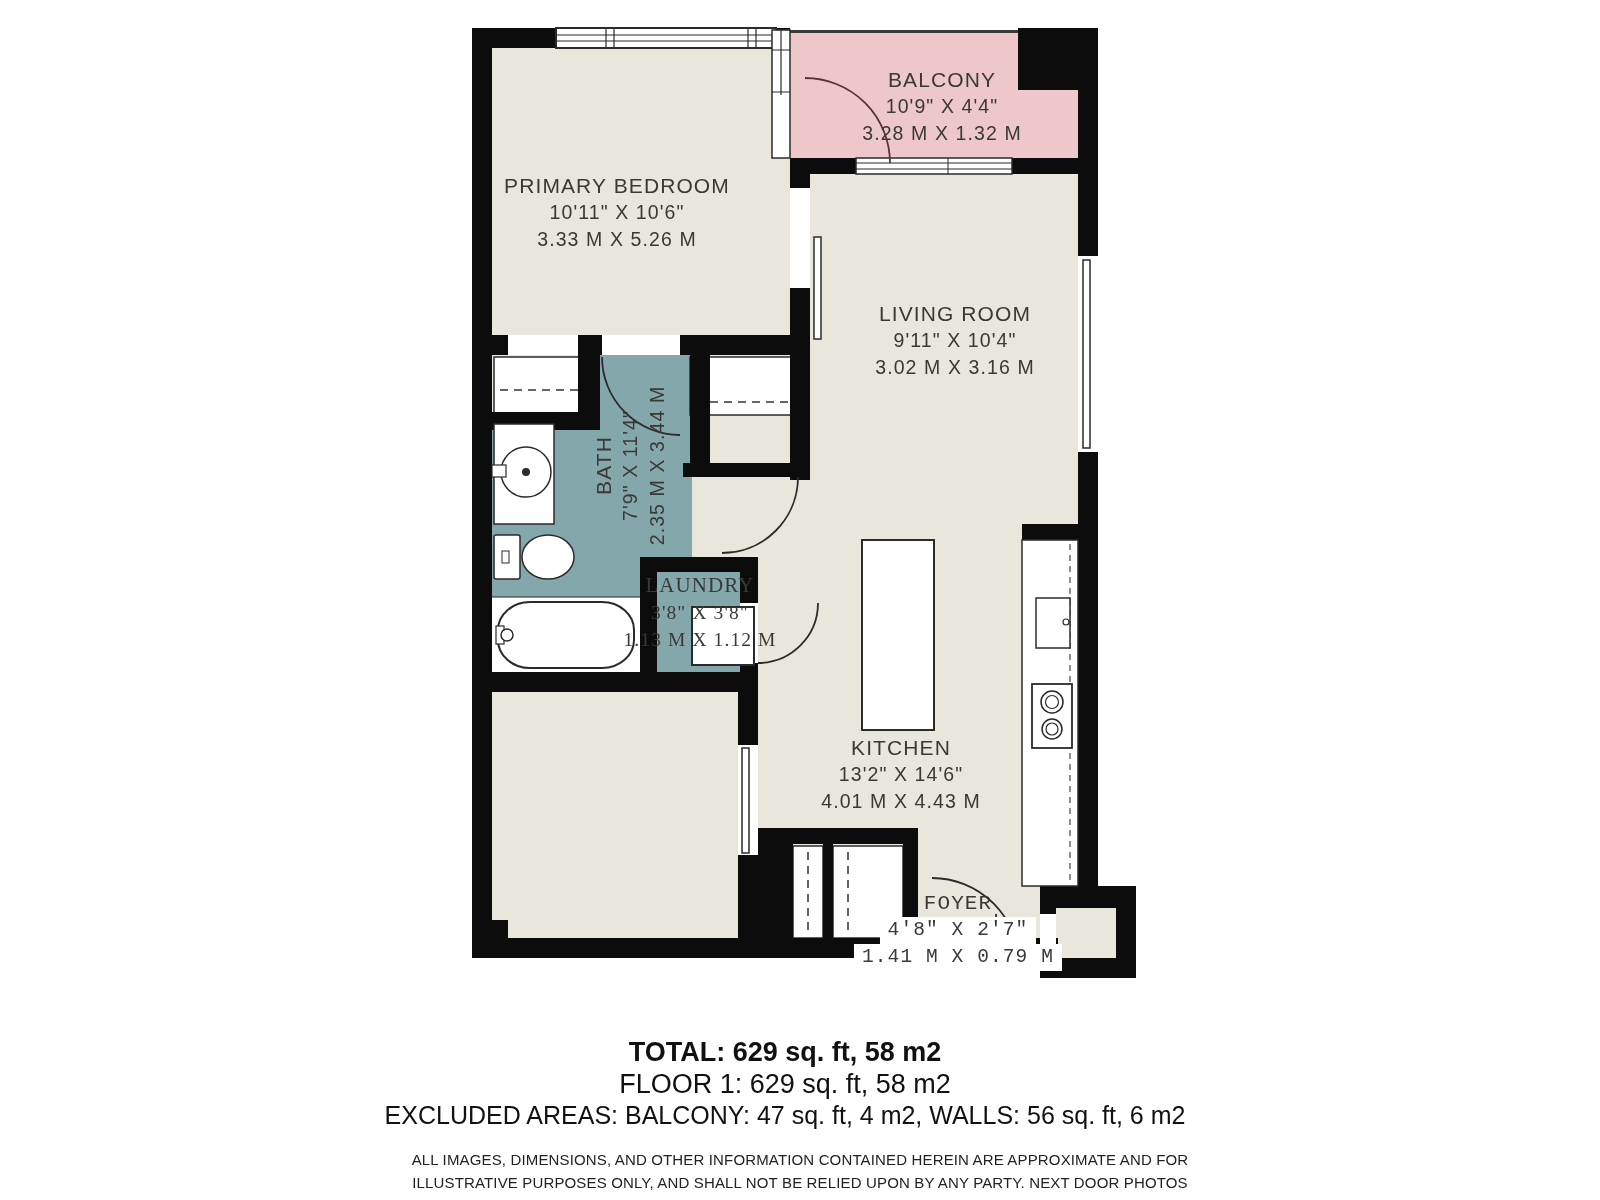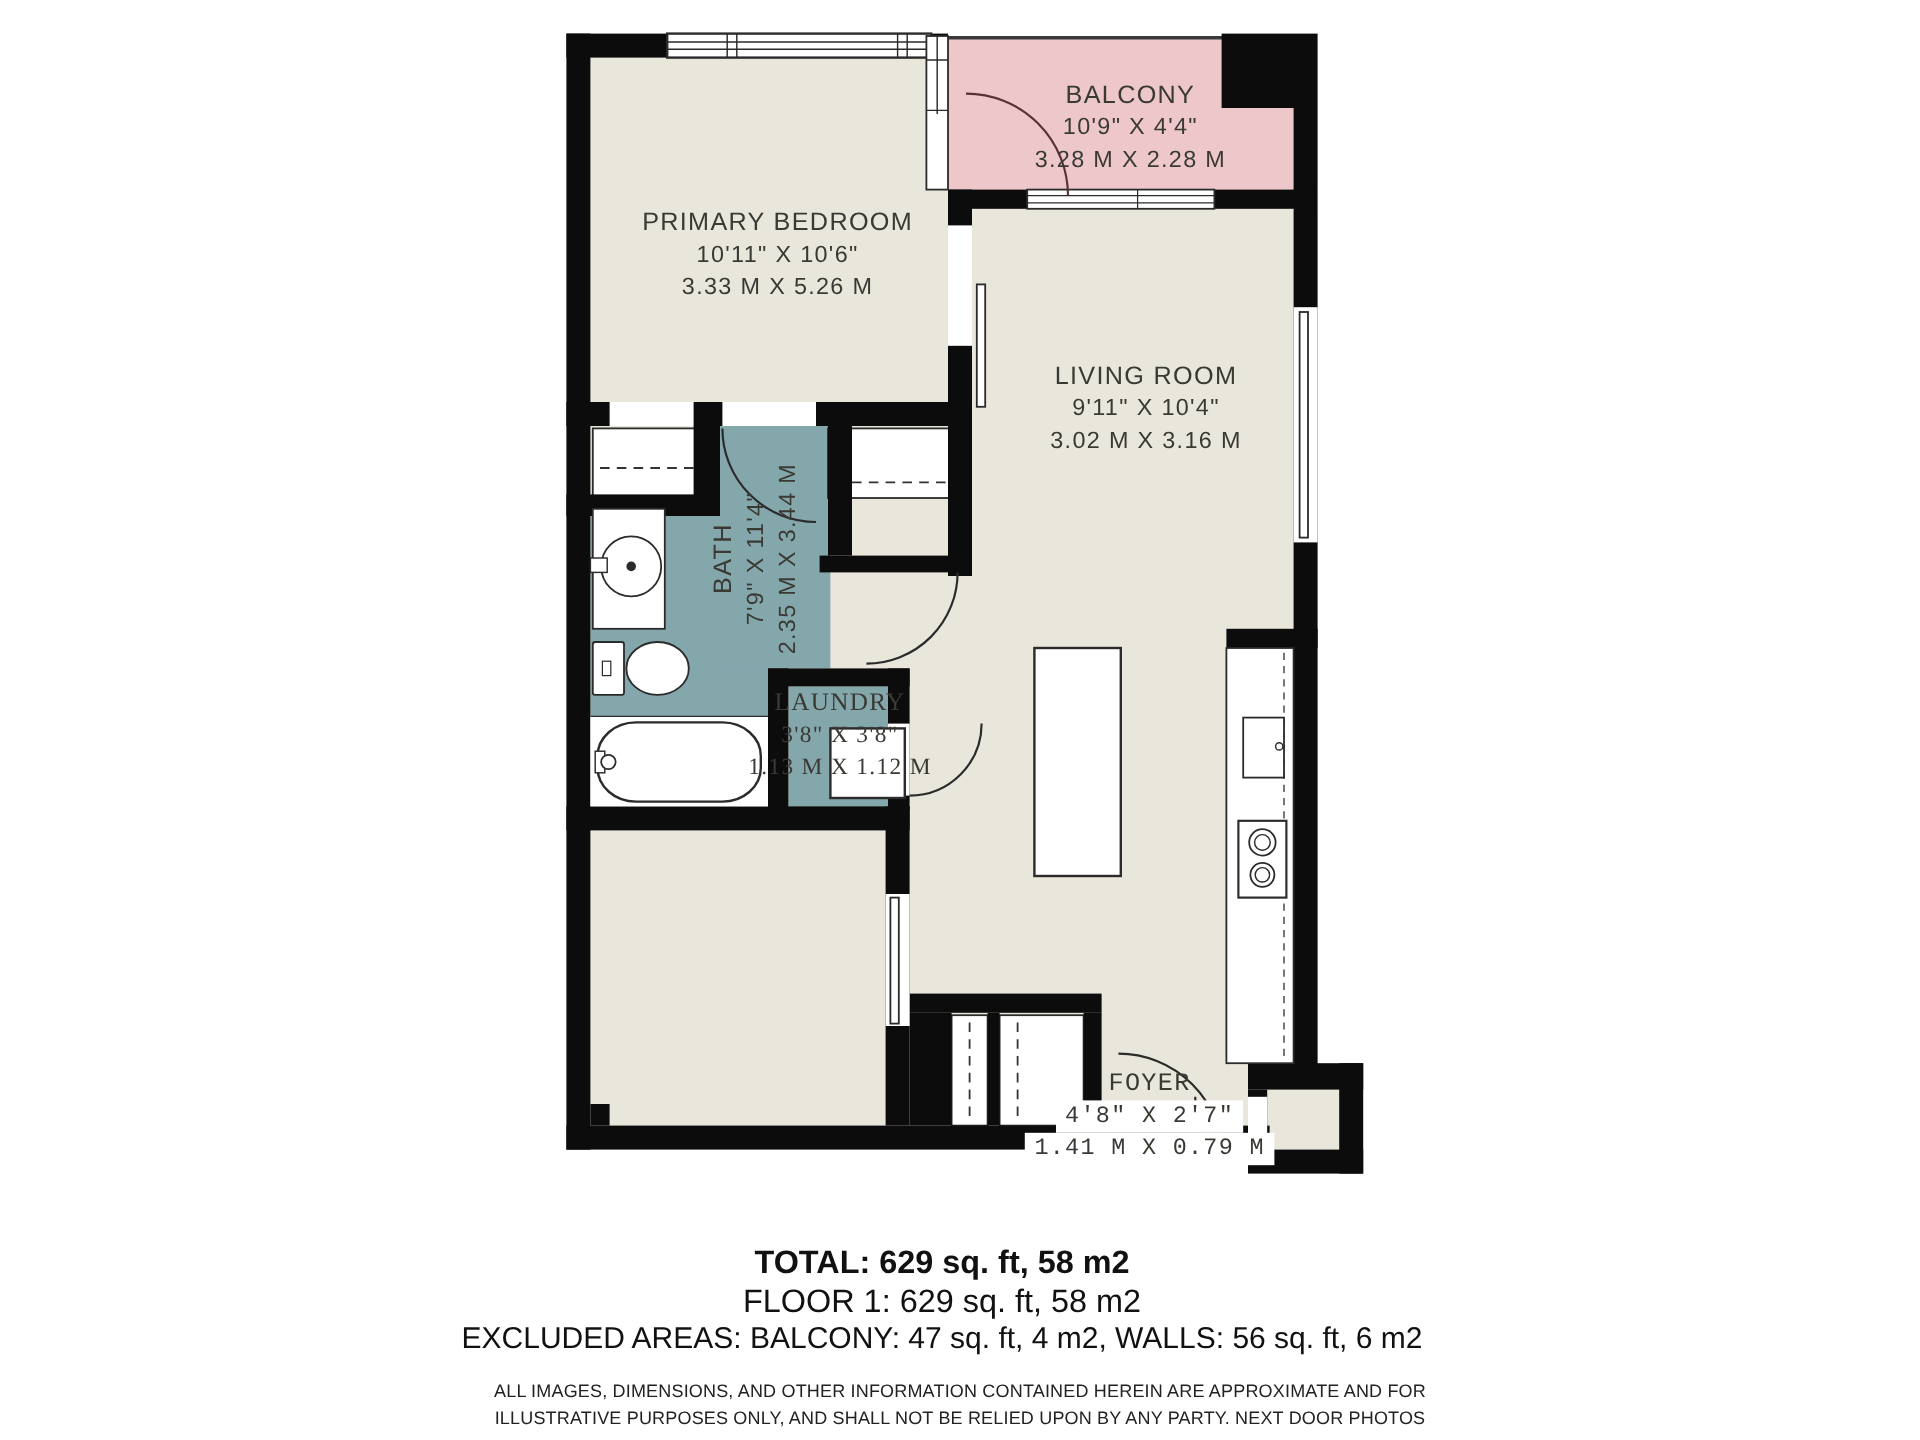--- a/index.html
+++ b/index.html
@@ -147,24 +147,24 @@
       <path d="M 798 477 A 76 76 0 0 1 722 553"></path>
       <path d="M 818 603 A 60 60 0 0 1 758 663"></path>
       <path d="M 932 878 A 87 87 0 0 1 1019 965"></path>
       <path d="M 996 914 A 46 46 0 0 0 1042 960"></path>
     </g>
   </svg>
 
   <div class="room-label" style="left:942px;top:66px;">
     <div class="rname">BALCONY</div>
     <div class="rdim">10'9" X 4'4"</div>
-    <div class="rdim">3.28 M X 2.28 M</div>
-  </div>
-
-  <div class="room-label" style="left:648px;top:172px;">
+    <div class="rdim">3.28 M X 1.32 M</div>
+  </div>
+
+  <div class="room-label" style="left:617px;top:172px;">
     <div class="rname">PRIMARY BEDROOM</div>
     <div class="rdim">10'11" X 10'6"</div>
     <div class="rdim">3.33 M X 5.26 M</div>
   </div>
 
   <div class="room-label" style="left:955px;top:300px;">
     <div class="rname">LIVING ROOM</div>
     <div class="rdim">9'11" X 10'4"</div>
     <div class="rdim">3.02 M X 3.16 M</div>
   </div>
@@ -175,20 +175,25 @@
     <div class="rdim">2.35 M X 3.44 M</div>
   </div>
 
   <div class="room-label" style="left:700px;top:572px;font-family:Liberation Serif, serif;">
     <div class="rname">LAUNDRY</div>
     <div class="rdim">3'8" X 3'8"</div>
     <div class="rdim">1.13 M X 1.12 M</div>
   </div>
 
 
+  <div class="room-label" style="left:901px;top:734px;">
+    <div class="rname">KITCHEN</div>
+    <div class="rdim">13'2" X 14'6"</div>
+    <div class="rdim">4.01 M X 4.43 M</div>
+  </div>
 
   <div class="room-label foyer" style="left:958px;top:890px;font-family:Liberation Mono, monospace;">
     <div class="rname">FOYER</div>
     <div class="rdim"><span>4'8" X 2'7"</span></div>
     <div class="rdim"><span>1.41 M X 0.79 M</span></div>
   </div>
 
   <div class="footer">
     <div class="total">TOTAL: 629 sq. ft, 58 m2</div>
     <div class="floor">FLOOR 1: 629 sq. ft, 58 m2</div>

